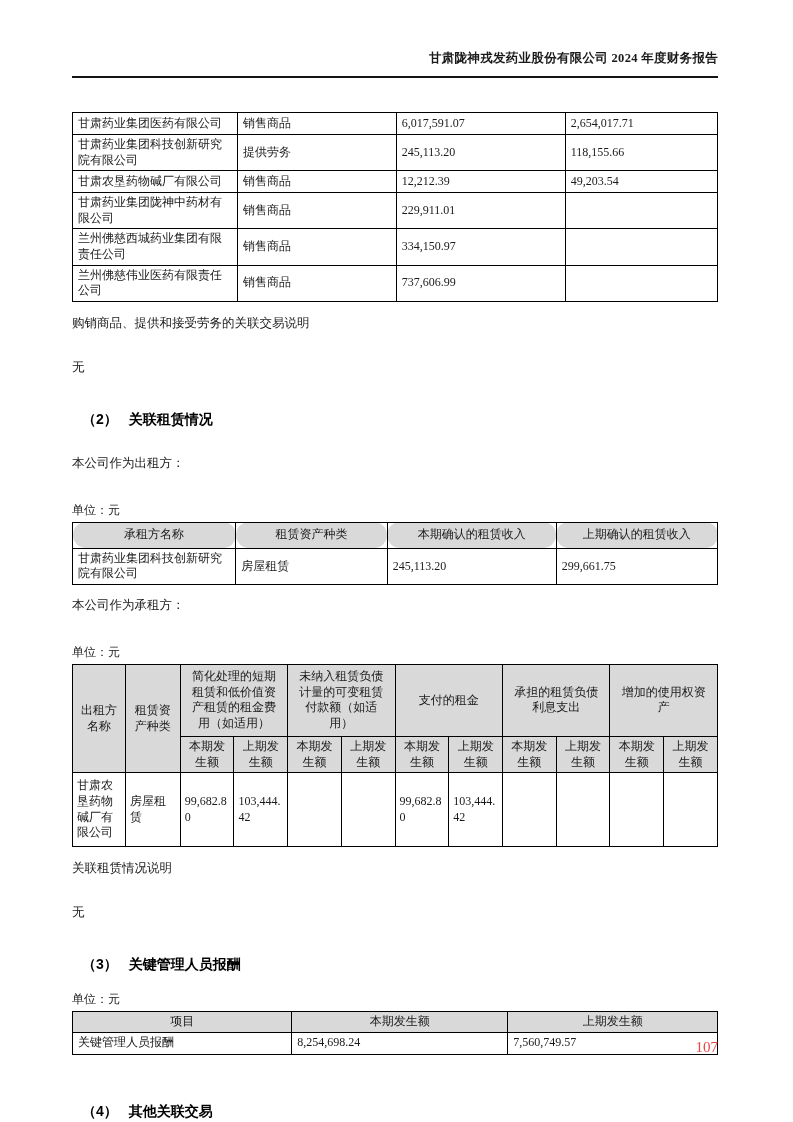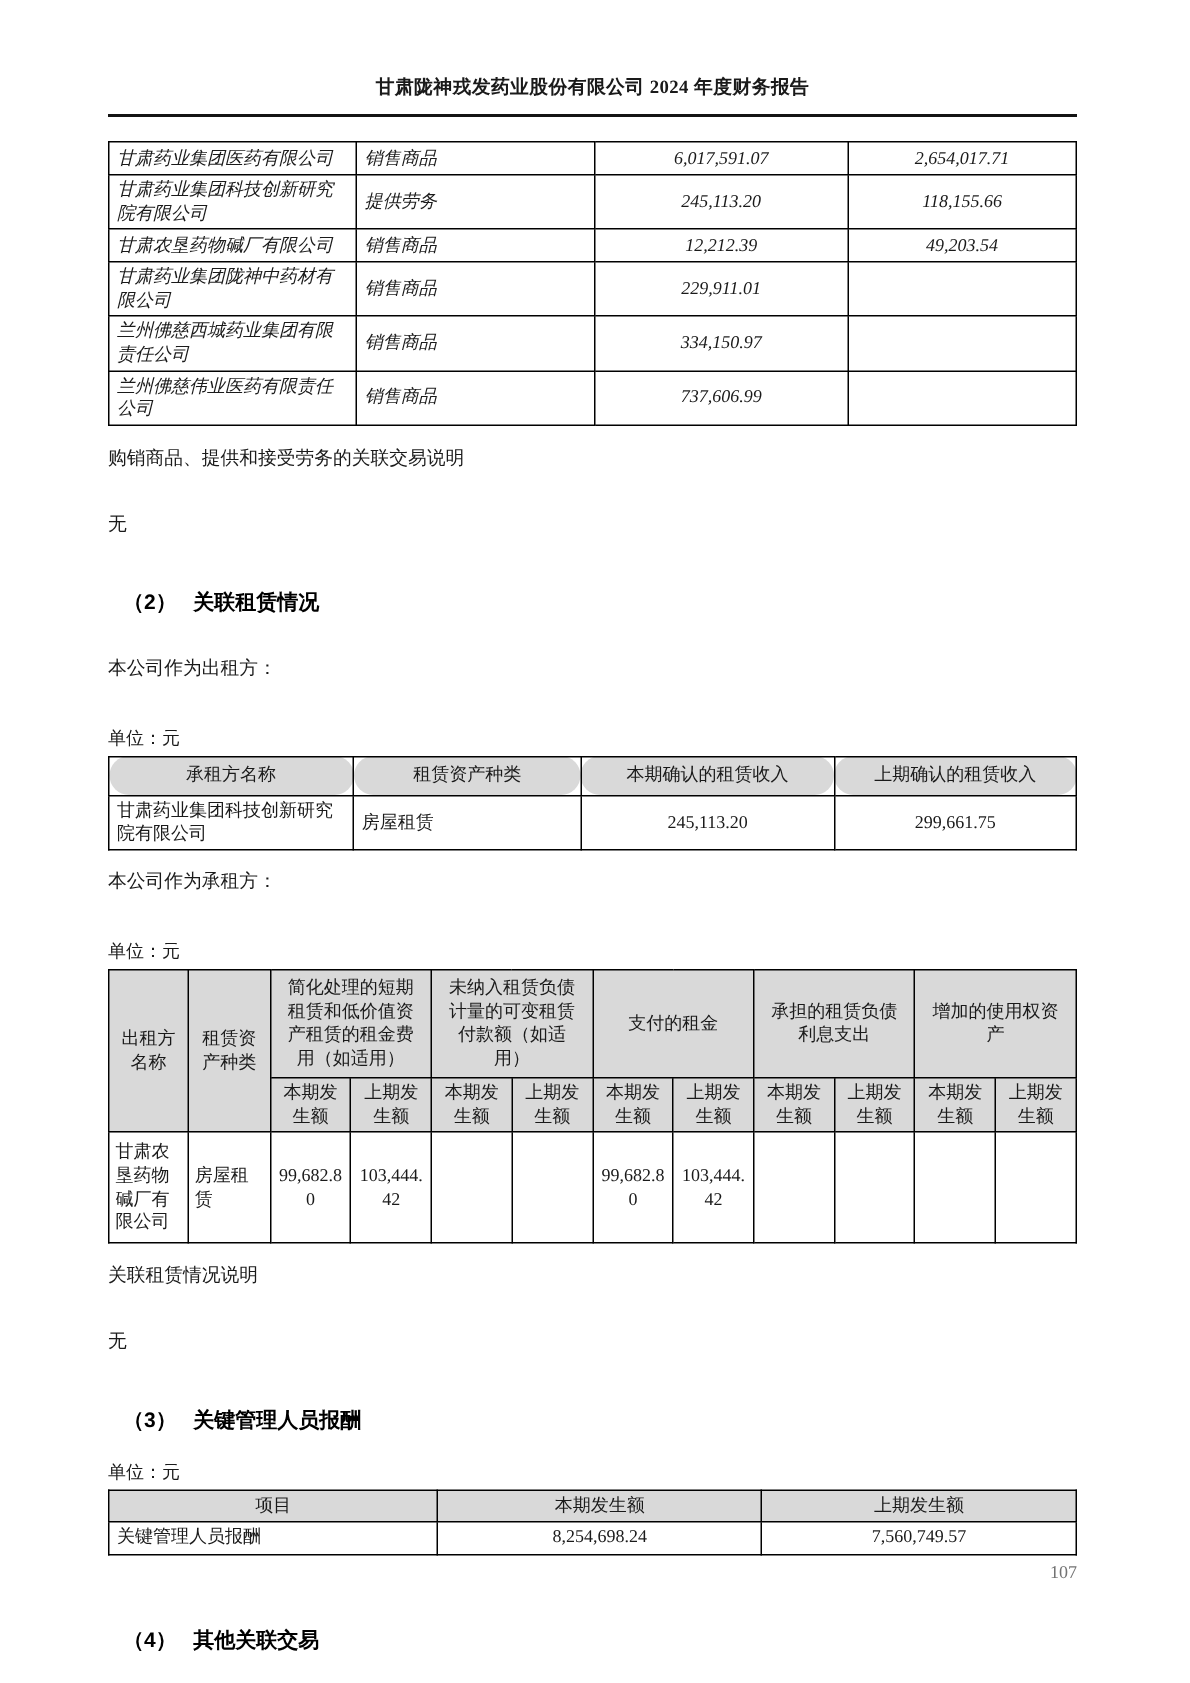--- a/index.html
+++ b/index.html
@@ -3,30 +3,30 @@
 <meta charset="utf-8">
 <style>
   * { margin:0; padding:0; box-sizing:border-box; }
   html, body { background:#ffffff; }
   body {
     width:793px; height:1122px; position:relative;
     font-family:"Liberation Serif","DejaVu Serif",serif;
     color:#1a1a1a; font-size:12px;
   }
   .content { position:absolute; left:72px; right:75px; top:0; }
-  .report-header { padding-top:50px; text-align:center; font-weight:bold; font-size:12.5px; letter-spacing:0.3px; }
+  .report-header { padding-top:50px; text-align:right; font-weight:bold; font-size:12.5px; letter-spacing:0.3px; }
   .header-rule { border:none; border-top:2px solid #141414; margin-top:9px; }
 
   table { width:100%; border-collapse:collapse; table-layout:fixed; }
   td, th { border:1px solid #000; font-weight:normal; font-size:12px; line-height:1.3; padding:2px 5px; vertical-align:middle; }
   th { background:#d9d9d9; text-align:center; }
   td.cell-left { text-align:left; }
-  td.cell-num { text-align:center; }
-
-  .top-table { margin-top:16px;font-style:italic; }
+  td.cell-num { text-align:left; }
+
+  .top-table { margin-top:34px; }
   .top-table td { height:22px; }
 
   .para { margin-top:13px; font-size:12.5px; }
   .none-text { margin-top:27px; font-size:12.5px; }
 
   h3.section-heading {
     margin-top:35px; padding-left:10px;
     font-family:"Liberation Sans","DejaVu Sans",sans-serif;
     font-weight:bold; font-size:14px; color:#000;
   }
@@ -38,21 +38,21 @@
   .lessor-table td { height:36px; }
 
   .lessee-table th.group-h { height:72px; padding:2px 6px; }
   .lessee-table th.side-h { padding:2px 4px; }
   .lessee-table th.sub-h { height:34px; padding:2px 4px; }
   .lessee-table td { height:74px; word-break:break-all; padding:2px 4px; }
 
   .mgmt-table th { height:20px; }
   .mgmt-table td { height:22px; }
 
-  .page-number { position:absolute; right:75px; bottom:66px; font-size:12px; color:#737373; }
+  .page-number { position:absolute; right:75px; bottom:66px; font-size:15px; color:#ef4444; }
 </style>
 </head>
 <body>
 
 <div class="content">
 
   <div class="report-header">甘肃陇神戎发药业股份有限公司 2024 年度财务报告</div>
   <hr class="header-rule">
 
   <table class="top-table">

